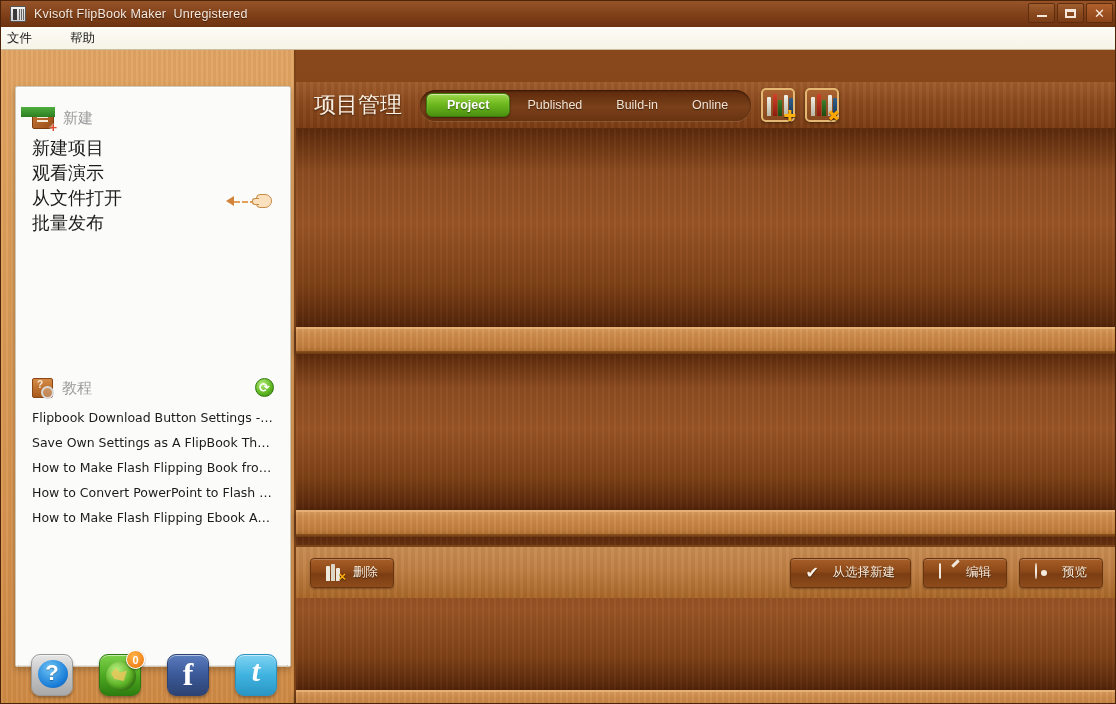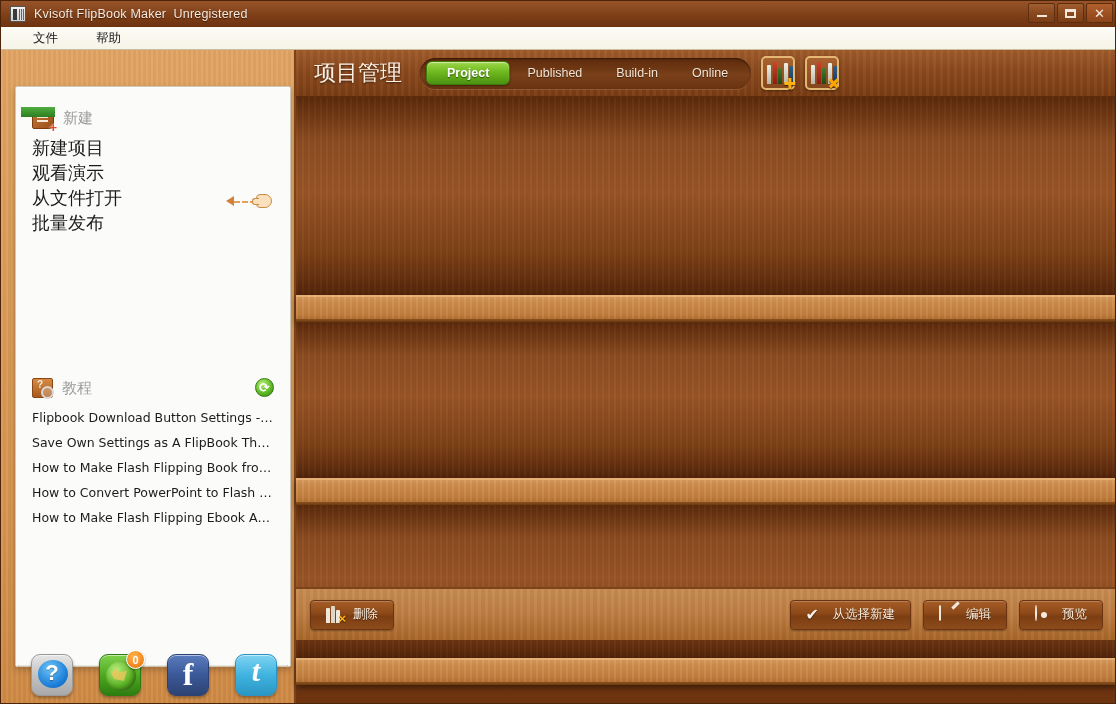--- a/index.html
+++ b/index.html
@@ -57,21 +57,21 @@
   .win-btn:last-child { background: linear-gradient(180deg,#b05f2c,#8c4419); }
   .glyph-min { width: 10px; height: 2px; background: #f6e7da; margin-top:6px; }
   .glyph-max { width: 11px; height: 9px; border: 2px solid #f6e7da; border-top-width:3px; }
   .glyph-close { font-size: 13px; font-weight: bold; color: #f8ece2; }
 
   
   #menubar {
     position: absolute; left: 0; top: 26px; width: 1116px; height: 23px;
     background: linear-gradient(180deg,#fdfcf6 0%,#f6f3e7 100%);
     border-bottom: 1px solid #c9bda2;
-    display: flex; align-items: center; padding-left: 28px; gap: 30px;
+    display: flex; align-items: center; padding-left: 2px; gap: 30px;
   }
   .menu-item {
     font-size: 12.5px; color: #181818; cursor: pointer; padding: 1px 4px;
     font-family: "DejaVu Sans", sans-serif;
   }
 
   
   #main {
     position: absolute; left: 0; top: 49px; width: 1116px; height: 655px;
     display: flex;
@@ -289,22 +289,23 @@
     border: 1px solid #2a93c2;
   }
   #dock-twitter::after {
     content:"t"; position:absolute; left:0; right:0; top:-1px; text-align:center;
     font-family: "Liberation Serif", serif; font-size:30px; font-weight:bold; color:#fff;
     font-style: italic;
   }
 
   
   #right {
-    position: relative; width: 821px; height: 590px;
+    position: relative; width: 821px; height: 516px;
     background: linear-gradient(180deg,#8e4f23 0%, #7a3f16 100%);
+    margin-top: 32px;
   }
 
   
   #header {
     position: relative; height: 47px; width: 821px;
     background:
       repeating-linear-gradient(90deg, rgba(255,255,255,.03) 0 3px, rgba(0,0,0,.04) 3px 7px),
       linear-gradient(180deg,#a05c2b 0%, #8c4a1d 45%, #7a3c14 100%);
     display: flex; align-items: center;
     border-bottom: 1px solid #5f2c0c;

